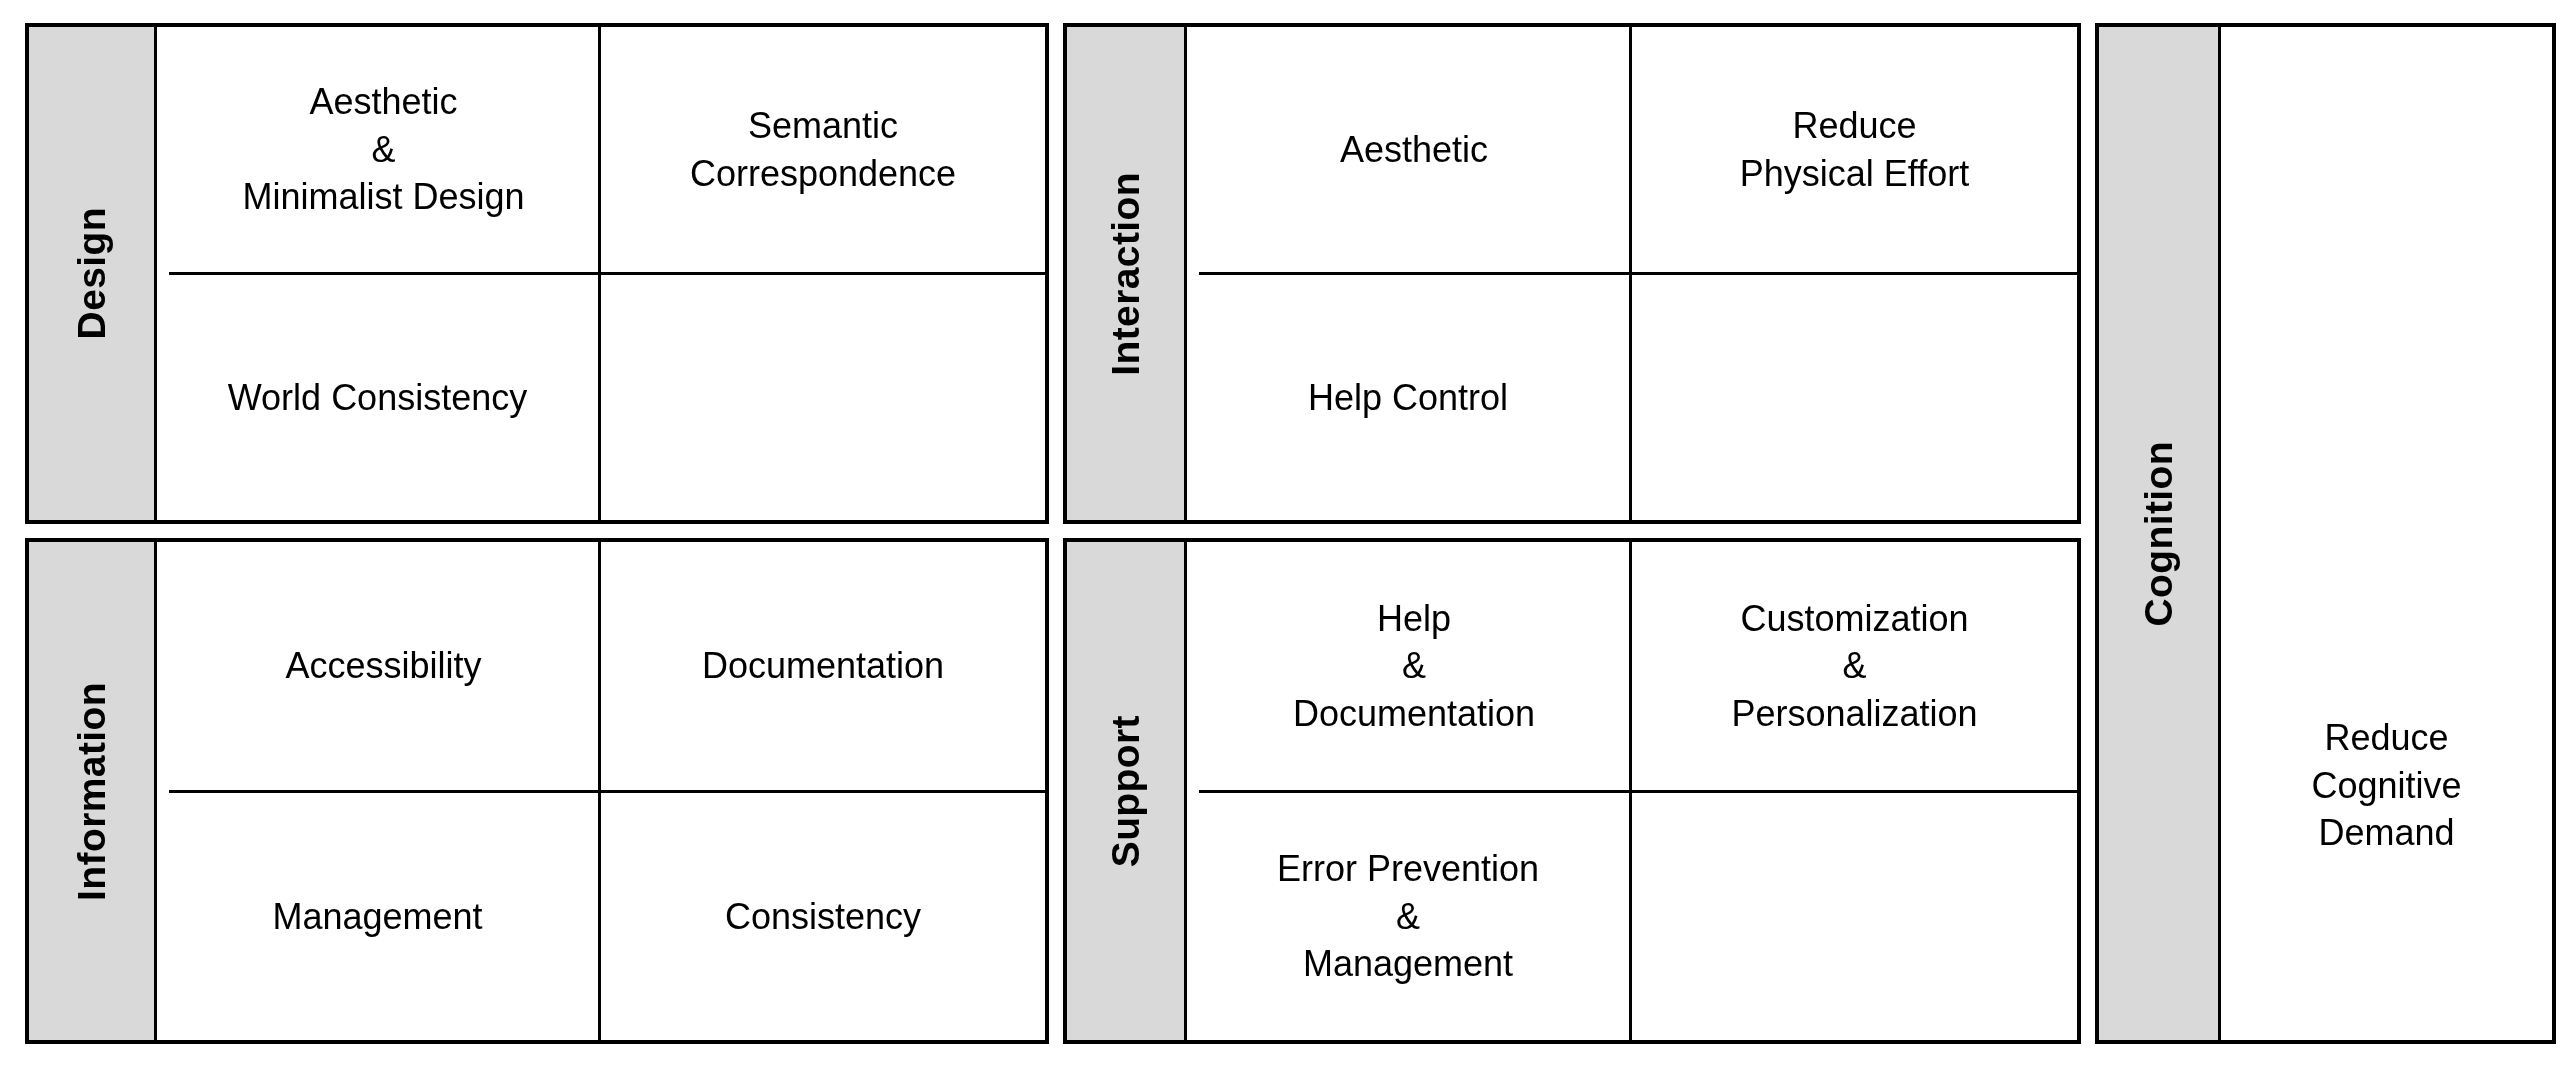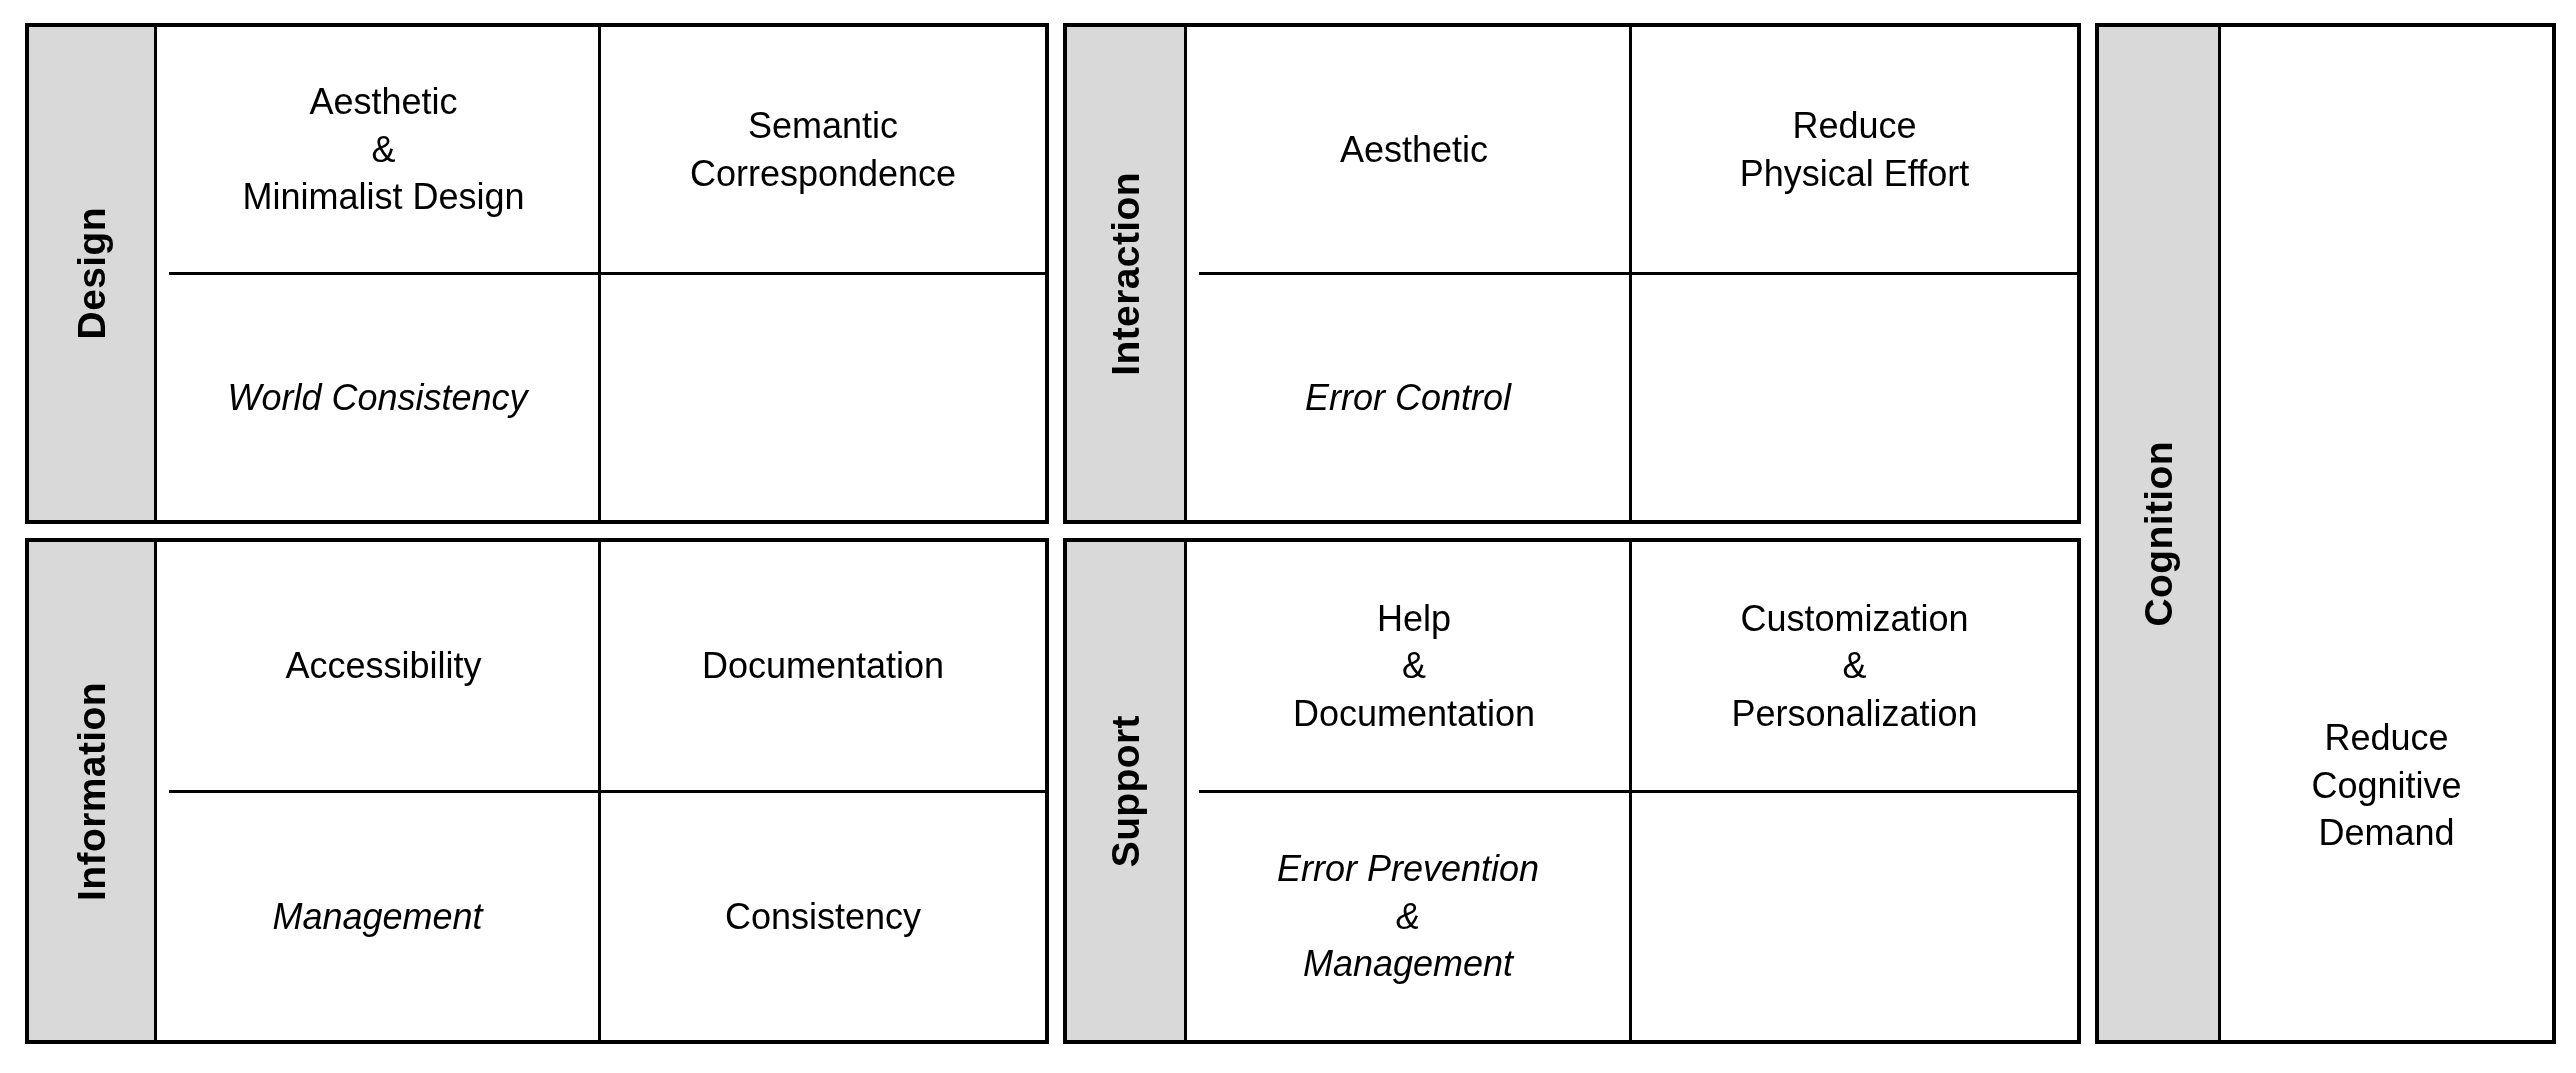--- a/index.html
+++ b/index.html
@@ -45,21 +45,21 @@
     display:flex; align-items:center; justify-content:center;
     text-align:center;
     font-size:36px;
     line-height:1.32;
     white-space:pre-line;
     padding:7.7px;
   }
   
   .c00 { grid-column:2; grid-row:1; border-right:3.9px solid #000; border-bottom:3.9px solid #000;margin-left:12px; }
   .c01 { grid-column:3; grid-row:1; border-bottom:3.9px solid #000; }
-  .c10 { grid-column:2; grid-row:2; border-right:3.9px solid #000;font-style:italic; }
+  .c10 { grid-column:2; grid-row:2; border-right:3.9px solid #000; }
   .c11 { grid-column:3; grid-row:2; }
   
   .cogTop    { grid-column:2; grid-row:1; border-bottom:3.9px solid #000; }
   .cogBottom { grid-column:2; grid-row:2; }
 </style>
 </head>
 <body>
 
 <div class="page">
 
@@ -86,21 +86,21 @@
     <div class="cell c11">Consistency</div>
   </section>
 
   <section class="block quad interaction">
     <div class="strip">
       <span class="vlabel">Interaction</span>
     </div>
     <div class="cell c00">Aesthetic</div>
     <div class="cell c01">Reduce
 Physical Effort</div>
-    <div class="cell c10">Error Control</div>
+    <div class="cell c10">Help Control</div>
     <div class="cell c11"></div>
   </section>
 
   <section class="block quad support">
     <div class="strip">
       <span class="vlabel">Support</span>
     </div>
     <div class="cell c00">Help
 &amp;
 Documentation</div>

